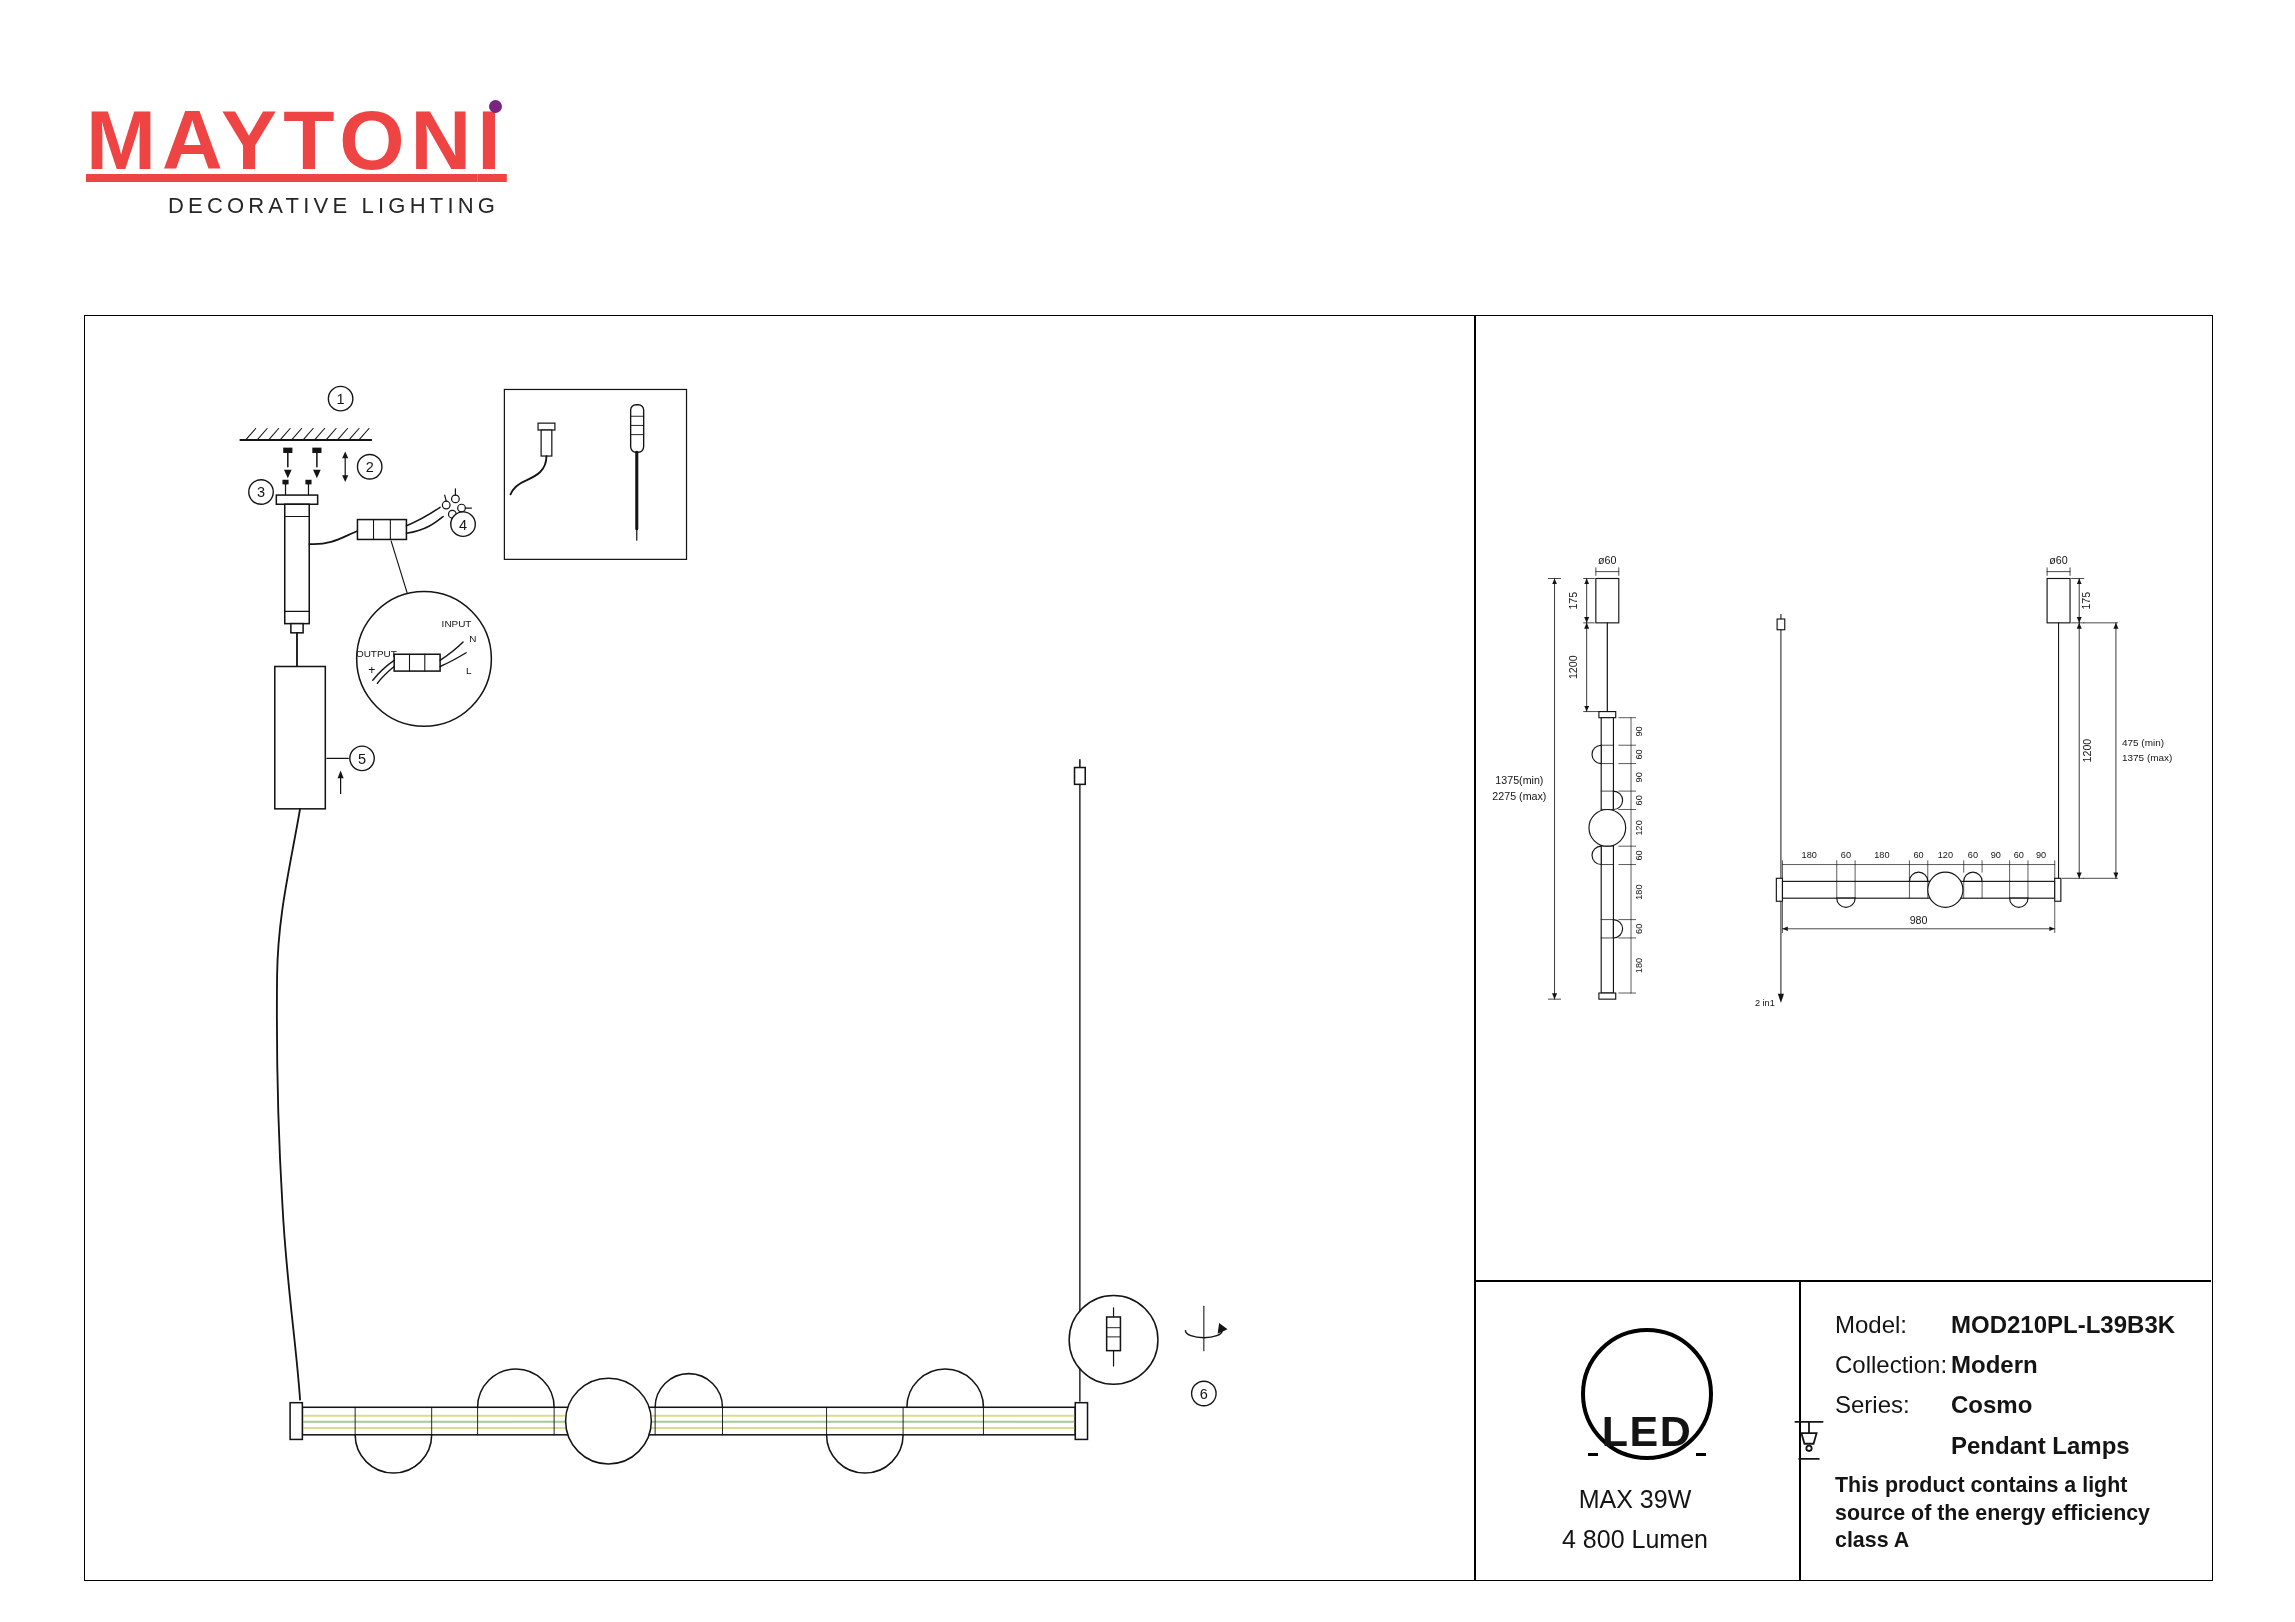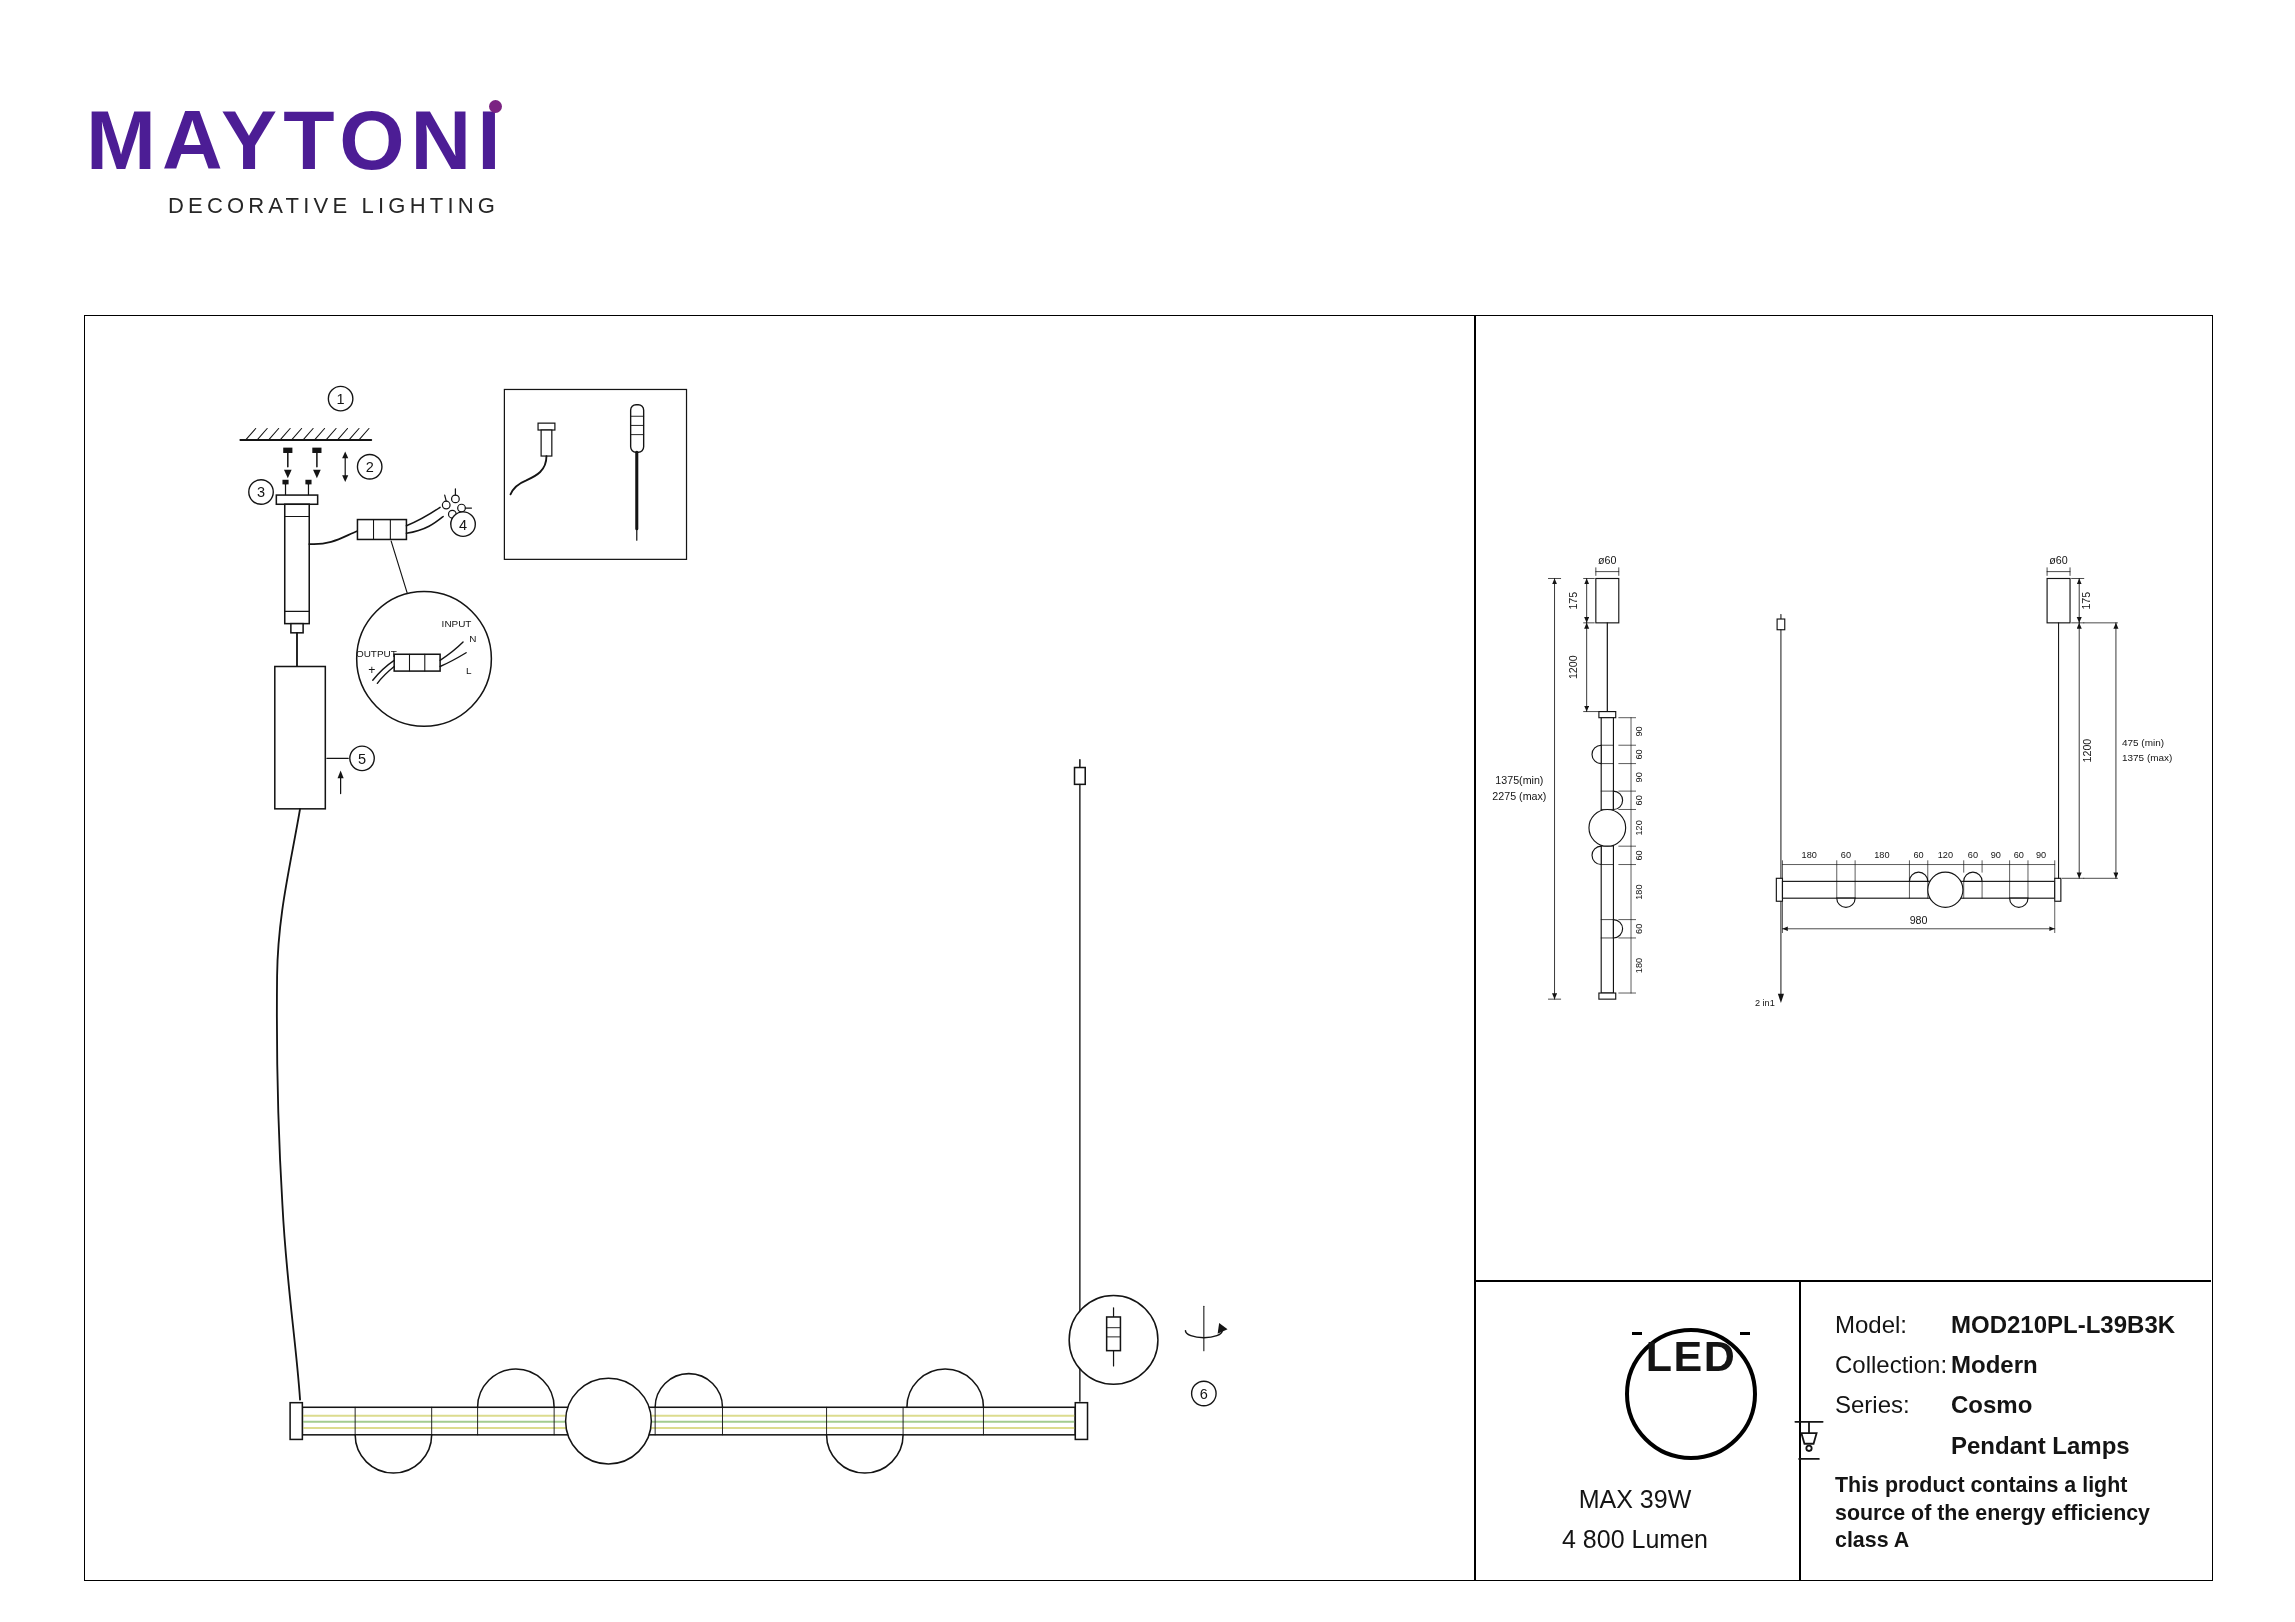--- a/index.html
+++ b/index.html
@@ -2,42 +2,42 @@
 <html style="font-size:12.2px"><head>
 <meta charset="utf-8">
 <style>
   * { margin:0; padding:0; box-sizing:border-box; }
   html,body { background:#fff; }
   body { width:2295px; height:1623px; font-family:"Liberation Sans", sans-serif; color:#141414; }
   .page { position:relative; width:2295px; height:1623px; background:#fff; overflow:hidden; }
 
   
   .logo { position:absolute; left:86px; top:98px; }
-  .logo-text { position:relative; display:inline-block; font-size:84px; font-weight:700; letter-spacing:6.1px; line-height:1; color:#4c1d95; }
+  .logo-text { position:relative; display:inline-block; font-size:84px; font-weight:700; letter-spacing:6.1px; line-height:1; color:#ef4444;text-decoration:underline; }
   .logo-dot { position:absolute; top:1.5px; right:4.6px; width:13px; height:13px; border-radius:50%; background:#7b2382; }
   .logo-tagline { margin-top:11px; font-size:22px; letter-spacing:4.2px; color:#262626; text-align:right; padding-right:7.7px; }
   .title-block { position:absolute; left:838px; top:77px; width:689px; text-align:center; }
   .title { font-size:63px; font-weight:500; color:#111; }
   .subtitle { font-size:41px; font-weight:700; margin-top:12.2px; }
 
   
   .main-box { position:absolute; left:84px; top:315px; width:2129px; height:1266px; border:1.5px solid #000; overflow:hidden; }
   .main-box .divider { position:absolute; background:#000; }
   .div-v1 { left:1389px; top:0; width:1.5px; height:100%; }
   .div-h  { left:1389px; top:964px; width:737px; height:1.5px; }
   .div-v2 { left:1714px; top:964px; width:1.5px; height:300px; }
 
   svg text { font-family:"Liberation Sans", sans-serif; }
   .t text { fill:#141414; stroke:none; }
 
   .lp { position:absolute; left:0; top:0; }
   .rp { position:absolute; left:1390px; top:0; }
 
   
-  .led-badge { position:absolute; left:1540px; top:1012px; width:132px; height:132px; border:4.6px solid #000; border-radius:50%; display:flex; align-items:flex-start; justify-content:center; }
+  .led-badge { position:absolute; left:1496px; top:1012px; width:132px; height:132px; border:4.6px solid #000; border-radius:50%; display:flex; align-items:flex-end; justify-content:center; }
   .led-text { font-size:43px; font-weight:700; letter-spacing:1.5px; }
   .led-line { width:10px; height:3.1px; background:#000; }
   .led-line.left { margin-right:3.8px; }
   .led-line.right { margin-left:3.8px; }
   .led-power { position:absolute; left:1446px; top:1169px; width:208px; text-align:center; font-size:25px; }
   .led-lumen { position:absolute; left:1446px; top:1209px; width:208px; text-align:center; font-size:25px; }
 
   
   .specs { position:absolute; left:1750px; top:995px; width:367px; }
   .spec-row { font-size:24px; margin-bottom:12.2px; white-space:nowrap; }

